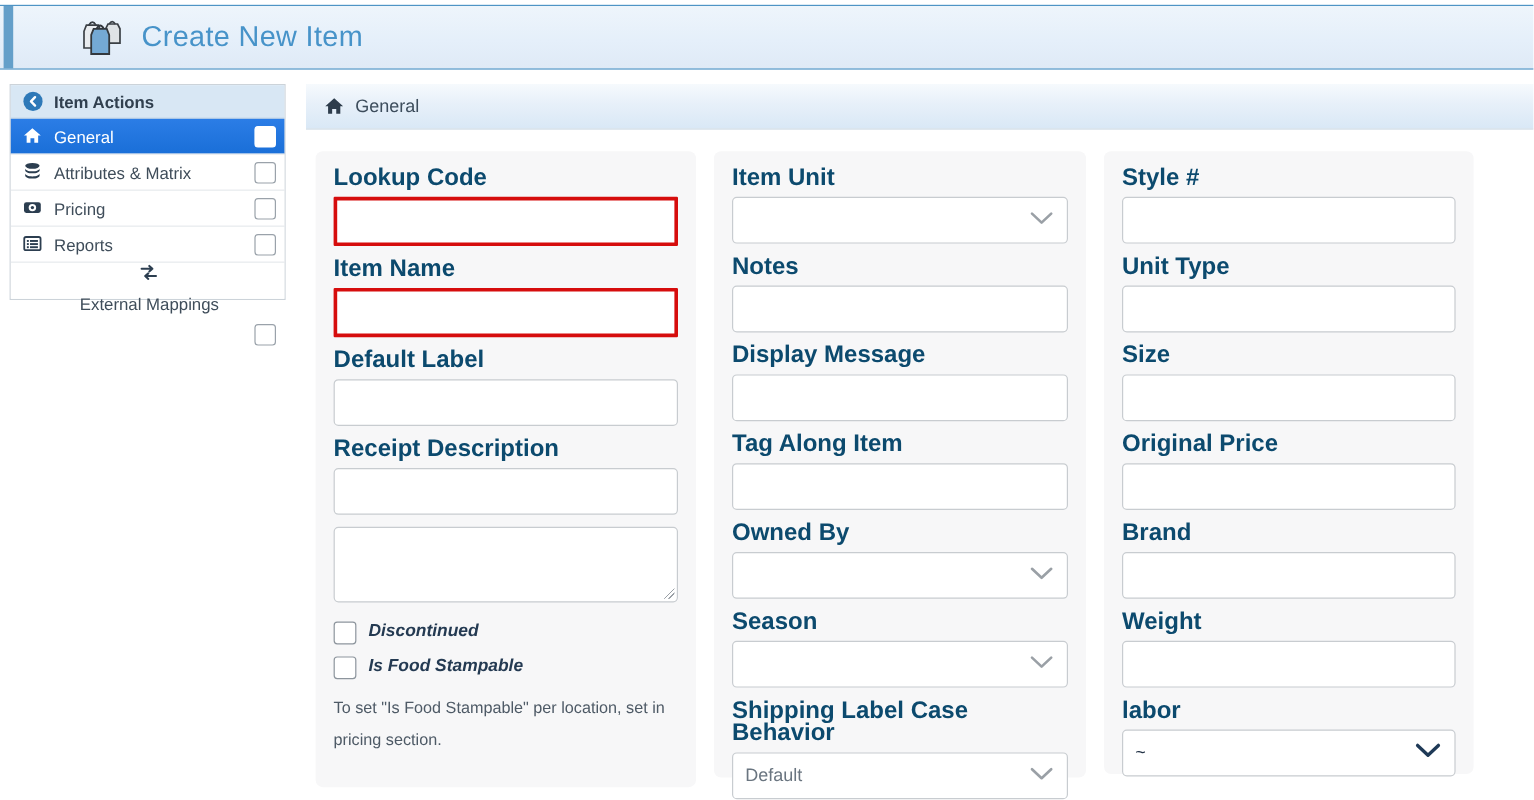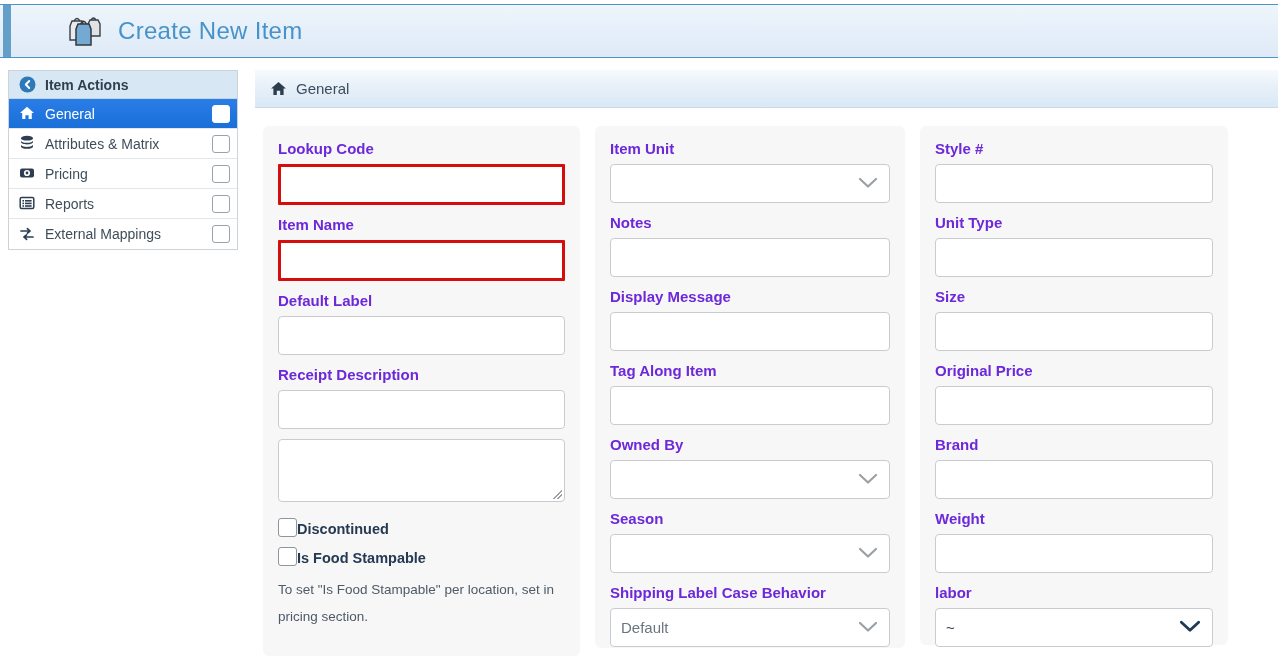--- a/index.html
+++ b/index.html
@@ -17,62 +17,62 @@
 
   
   .sidebar { position:absolute; left:8px; top:70px; width:230px;
     border:1px solid #ccd3d9; background:#fff; }
   .sidebar-header { height:28px; display:flex; align-items:center; gap:9px;
     padding:0 10px; background:#d8e7f4; border-bottom:1px solid #c3d5e5;
     font-size:14px; font-weight:bold; color:#31404f; }
   .sidebar-item { height:30px; display:flex; align-items:center; gap:9px;
     padding:0 7px 0 10px; background:#fff; border-bottom:1px solid #e3e7ea;
     font-size:14px; color:#3f4d5a; cursor:pointer; }
-  .sidebar-item:last-child { border-bottom:none; }
+  .sidebar-item:last-child { border-bottom:none;flex-direction:column; }
   .sidebar-item.selected { background:linear-gradient(180deg,#2b7de6,#1a6fd8); color:#ffffff; }
   .side-check { margin-left:auto; width:18px; height:18px; background:#fff;
     border:1px solid #9aa2aa; border-radius:3px; flex:0 0 auto; }
   .sidebar-item.selected .side-check { border-color:#ffffff; }
   .icon16 { width:17px; height:17px; flex:0 0 auto; display:inline-flex; }
 
   
   .panel-header { position:absolute; left:255px; top:70px; width:1023px; height:38px;
     background:linear-gradient(180deg,#f6fafd 0%,#e7f0f9 45%,#d9e8f6 100%);
     border-bottom:1px solid #ccd9e4; display:flex; align-items:center; gap:9px;
     padding-left:15px; font-size:15px; color:#3d4d5c; }
 
   
   .card { position:absolute; top:126px; background:#f7f7f8; border-radius:6px;
     padding:13px 15px; }
   .card-1 { left:263px; width:317px; height:530px; }
   .card-2 { left:595px; width:310px; height:522px; }
   .card-3 { left:920px; width:308px; height:519px; }
 
   .field { margin-bottom:10px; }
-  .field-label { display:block; font-size:15px; font-weight:bold; color:#6d28d9;
+  .field-label { display:block; font-size:20px; font-weight:bold; color:#0c4a6e;
     margin-bottom:6px; line-height:19px; }
   .text-input { display:block; width:100%; height:39px; background:#fff;
     border:1px solid #c8ccd0; border-radius:4px; padding:0 10px;
     font-family:"Liberation Sans",sans-serif; font-size:15px; color:#333; outline:none; }
   .text-input.required { border:3px solid #d60d0d; border-radius:1px; height:41px; }
   .textarea-wrap { position:relative; }
   textarea.text-input { height:63px; resize:none; padding-top:6px; }
   .resize-grip { position:absolute; right:3px; bottom:3px; width:10px; height:10px;
     background:
       linear-gradient(135deg, transparent 0 54%, #9aa0a6 54% 60%, transparent 60% 74%, #9aa0a6 74% 80%, transparent 80%);
     cursor:nwse-resize; }
 
   .selectbox { position:relative; width:100%; height:39px; background:#fff;
     border:1px solid #c8ccd0; border-radius:4px; display:flex; align-items:center;
     padding:0 34px 0 10px; cursor:pointer; }
   .select-value { font-size:15px; color:#6a7580; }
   .select-value.dark { color:#243447; }
   .chev { position:absolute; right:11px; top:50%; transform:translateY(-50%); }
 
-  .check-row { display:flex; align-items:flex-end; margin:0 0 10px 0; cursor:pointer; }
+  .check-row { display:flex; align-items:flex-start; gap:10px; margin:0 0 10px 0; cursor:pointer;font-style:italic; }
   .form-check { width:19px; height:19px; background:#fff; border:1px solid #8d959d;
     border-radius:3px; flex:0 0 auto; }
   .check-label { font-size:14.5px; font-weight:bold; color:#243a52; }
   .hint { margin-top:4px; font-size:13.5px; color:#4e5a66; line-height:27px; }
 
   .chk-gap { height:6px; }
 </style>
 </head>
 <body>
 

